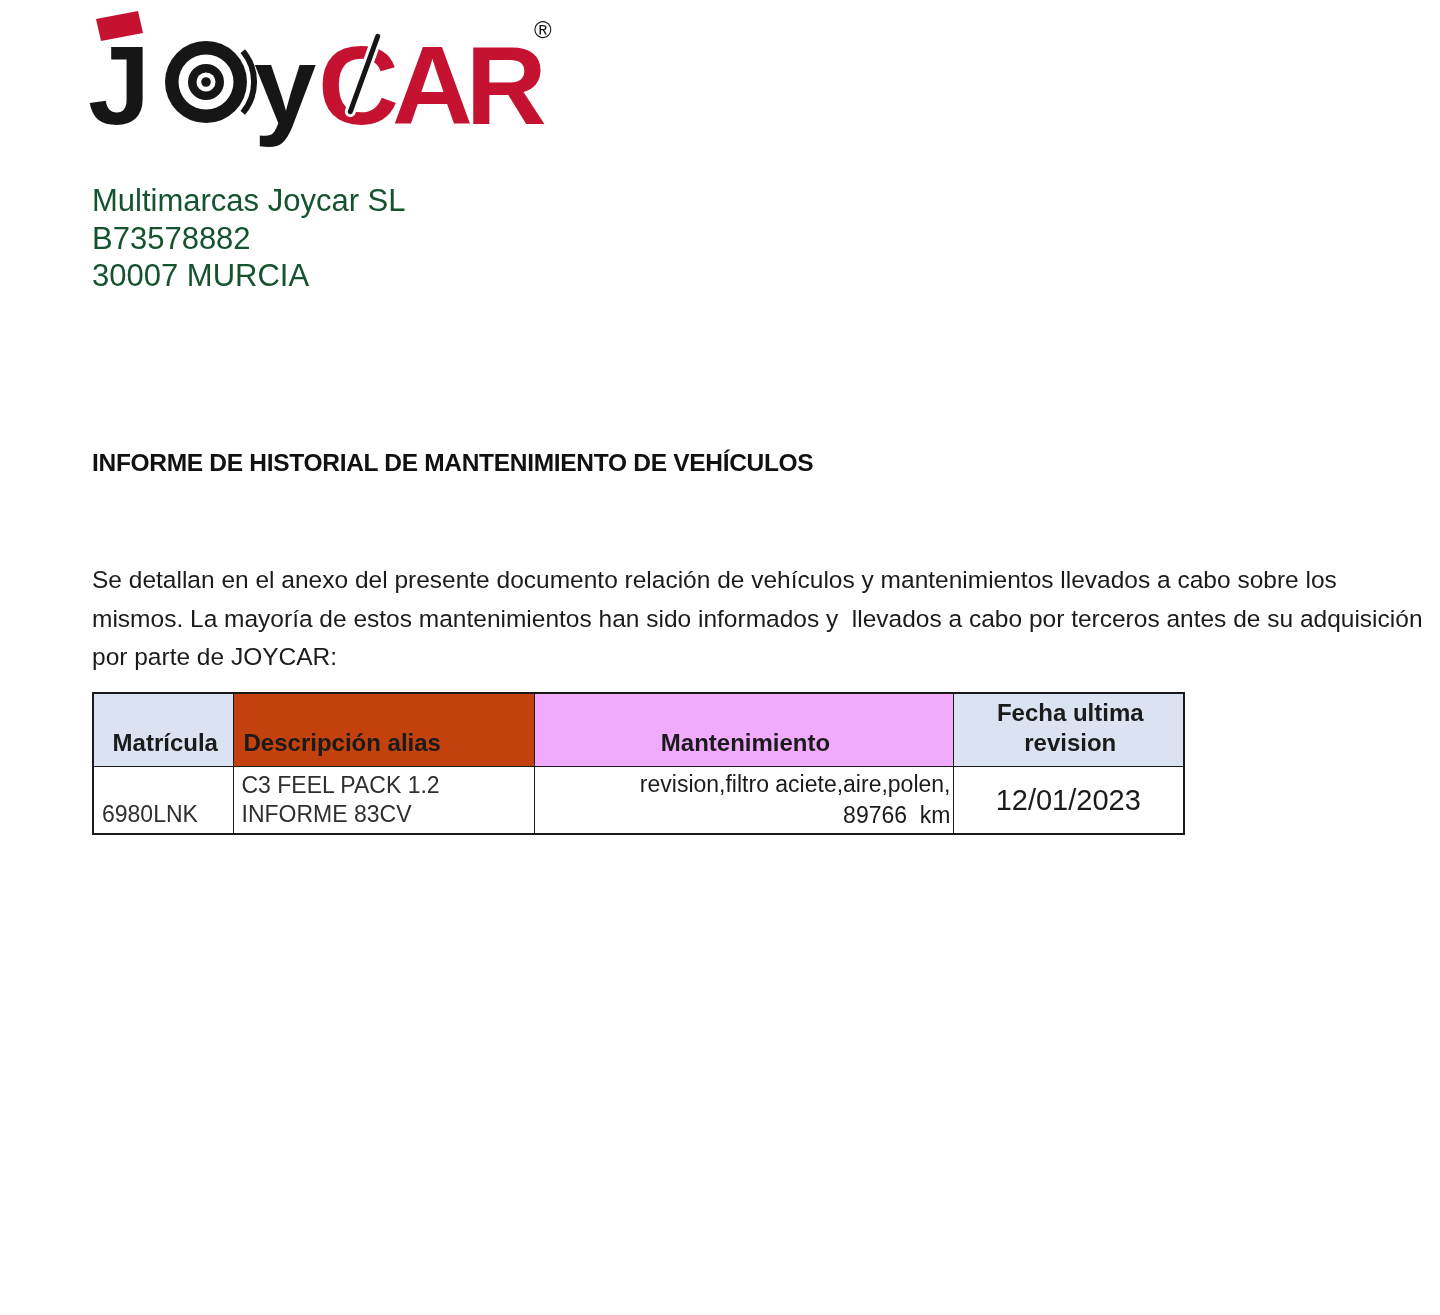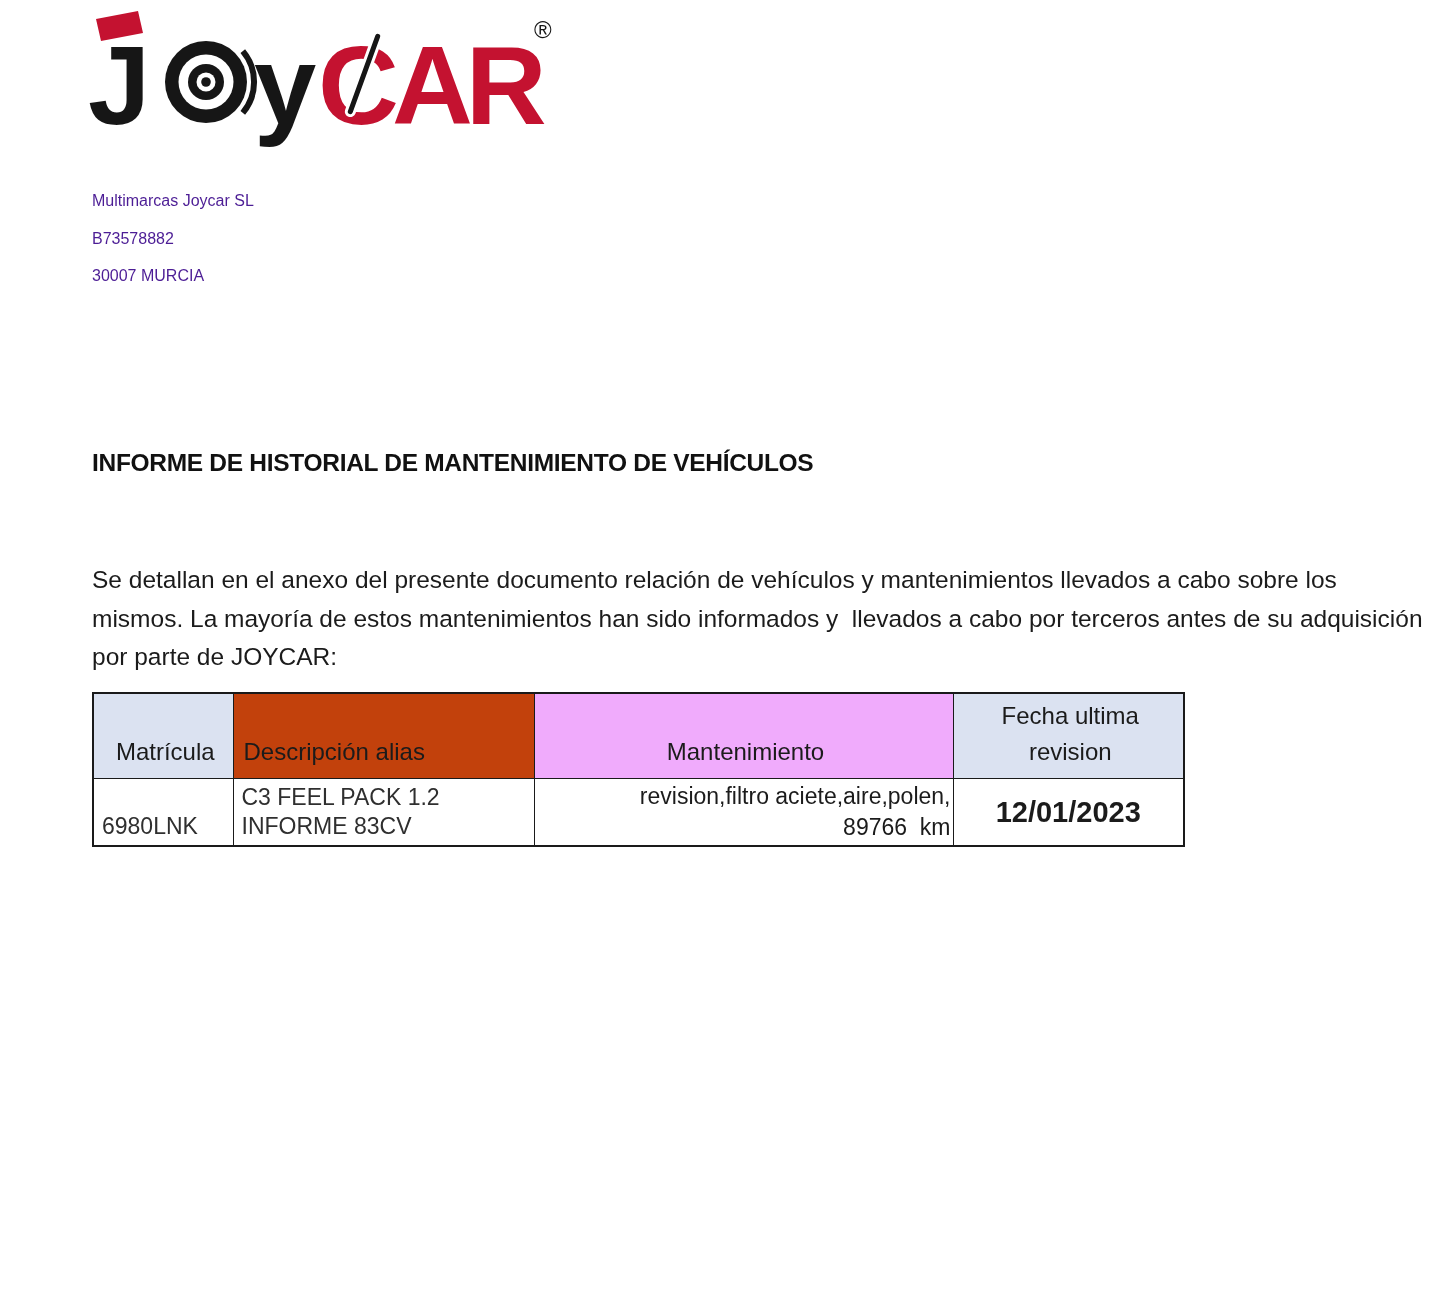--- a/index.html
+++ b/index.html
@@ -17,23 +17,23 @@
   .logo {
     position: absolute;
     left: 86px;
     top: 6px;
   }
 
   .company {
     position: absolute;
     left: 92px;
     top: 182px;
-    font-size: 16px;
+    font-size: 31px;
     line-height: 37.5px;
-    color: #4c1d95;
+    color: #14532d;
   }
 
   .doc-title {
     position: absolute;
     left: 92px;
     top: 449px;
     font-size: 24.5px;
     font-weight: bold;
     letter-spacing: -0.3px;
     color: #111111;
@@ -60,25 +60,25 @@
     color: #1b1b1b;
     border: 2.5px solid #1a1a1a;
   }
   .vehicle-table th,
   .vehicle-table td {
     border: 1.6px solid #1a1a1a;
   }
   .vehicle-table thead tr { height: 71px; }
   .vehicle-table tbody tr { height: 66px; }
   .vehicle-table th {
-    font-weight: normal;
+    font-weight: bold;
     font-size: 24px;
     vertical-align: bottom;
     padding: 4px 8px 8px 12px;
-    line-height: 36px;
+    line-height: 30px;
   }
   th.th-matricula { text-align: center; }
   th.th-descripcion { text-align: left; padding-left: 10px; }
   th.th-mantenimiento { text-align: center; }
   th.th-fecha { text-align: center; }
 
   td.cell-matricula {
     vertical-align: bottom;
     text-align: left;
     padding: 2px 6px 5px 8px;
@@ -99,21 +99,20 @@
     font-size: 23px;
     line-height: 31px;
     padding: 2px;
   }
   td.cell-mantenimiento .mant-line2 { white-space: pre; }
   td.cell-fecha {
     vertical-align: middle;
     text-align: center;
     font-size: 29px;
     padding: 2px;
-    font-weight: bold;
   }
 </style>
 </head>
 <body>
 
 <div class="page">
 
   <svg class="logo" width="480" height="150" viewBox="0 0 480 150" aria-hidden="true">
 
     <polygon points="10,13 52,5 57,27 15,35" fill="#c41230"></polygon>

